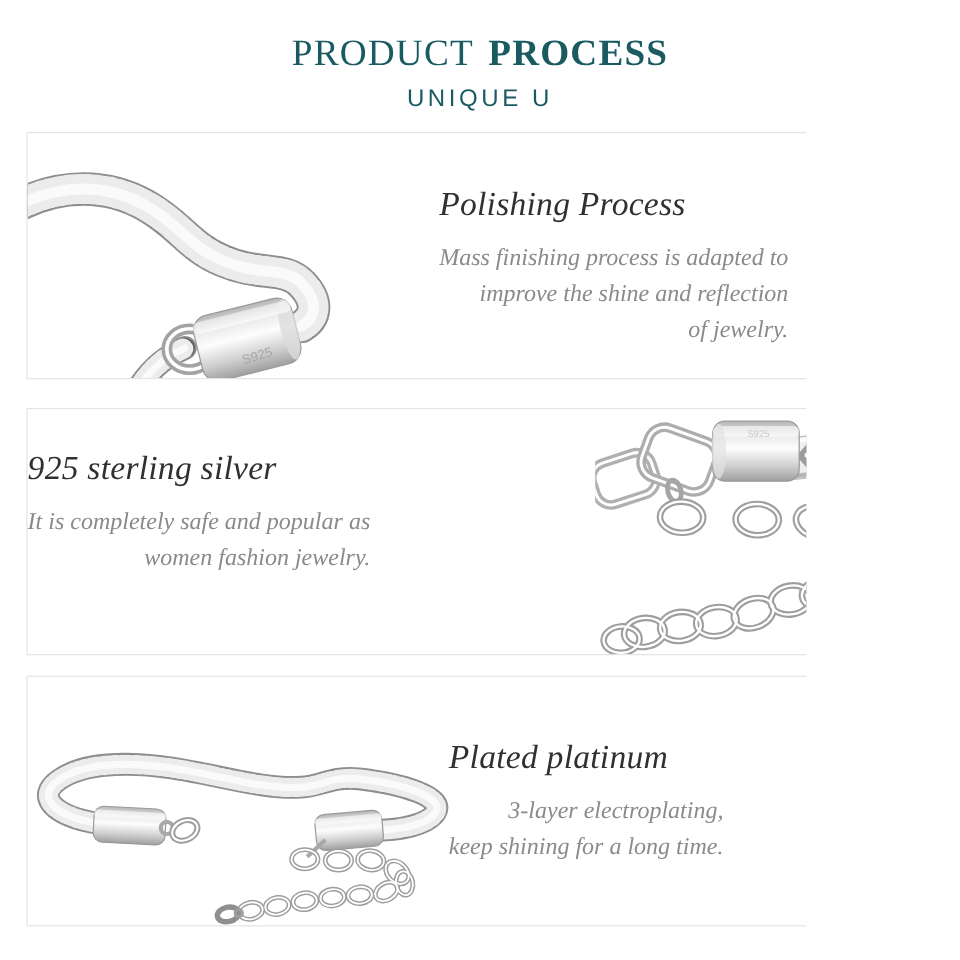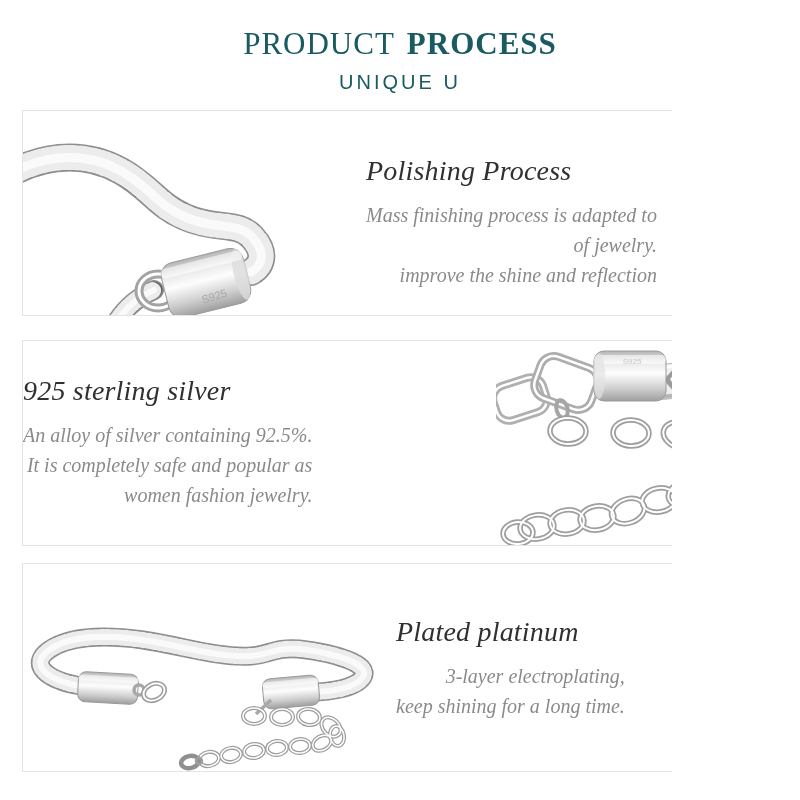--- a/index.html
+++ b/index.html
@@ -25,21 +25,21 @@
   .img{position:absolute;top:0;height:100%;}
   .img svg{display:block;}
   .img-left{left:0;}
   .img-right{right:0;}
   .txt{position:absolute;font-style:italic;}
   .txt h2{font-size:28px;font-weight:400;color:var(--title);letter-spacing:.2px;}
   .txt p{margin-top:13px;font-size:20px;line-height:30px;color:var(--body);text-align:right;}
   .txt p span{display:block;}
   .txt1{left:343px;top:44px;}
   .txt2{left:0;top:34px;}
-  .txt3{left:373px;top:52px;}
+  .txt3{left:351px;top:52px;}
   .engrave{font-family:"Liberation Sans","DejaVu Sans",sans-serif;}
 </style>
 </head>
 <body>
 
 <div class="page">
 
   <div class="hdr">
     <h1><span class="t-reg">PRODUCT</span><span class="t-bold">PROCESS</span></h1>
     <div class="subtitle">UNIQUE U</div>
@@ -80,31 +80,30 @@
           <ellipse cx="36" cy="0" rx="7" ry="26" fill="#dcdcdc" opacity=".8"></ellipse>
           <rect x="-42" y="-24" width="84" height="10" rx="5" fill="#ffffff" opacity=".55"></rect>
           <text class="engrave" x="4" y="19" font-size="11" fill="#a6a6a6" text-anchor="middle" transform="rotate(-3)">S925</text>
         </g>
       </svg>
     </div>
     <div class="txt txt1">
       <h2>Polishing Process</h2>
       <p>
         <span>Mass finishing process is adapted to</span>
+        <span>improve the shine and reflection</span>
         <span>of jewelry.</span>
-        <span>improve the shine and reflection</span>
       </p>
     </div>
   </section>
 
   <section class="card card2">
     <div class="txt txt2">
       <h2>925 sterling silver</h2>
       <p>
-        <span>An alloy of silver containing 92.5%.</span>
         <span>It is completely safe and popular as</span>
         <span>women fashion jewelry.</span>
       </p>
     </div>
     <div class="img img-right">
       <svg width="282" height="204" viewBox="0 0 282 204">
 
         <g fill="none" stroke-linecap="round">
           <path d="M 166 41 L 286 28" stroke="#c2c2c2" stroke-width="36"></path>
           <path d="M 166 41 L 286 28" stroke="#efefef" stroke-width="30"></path>

